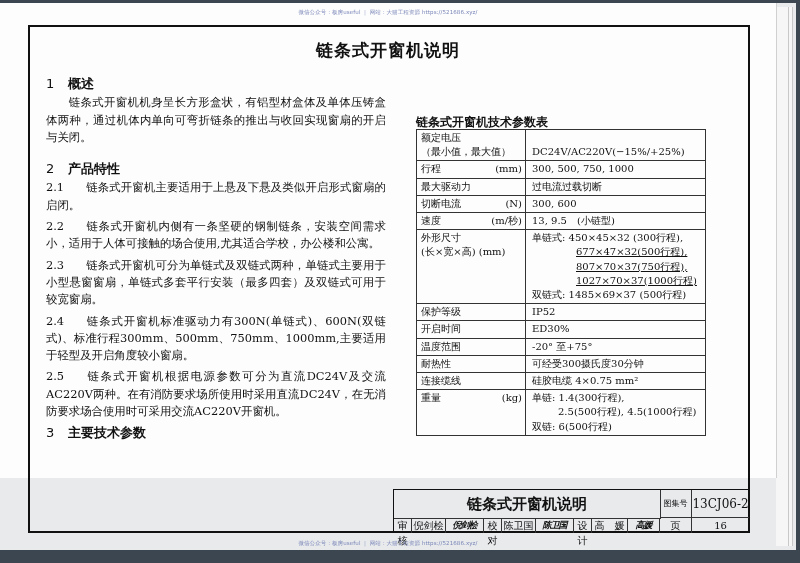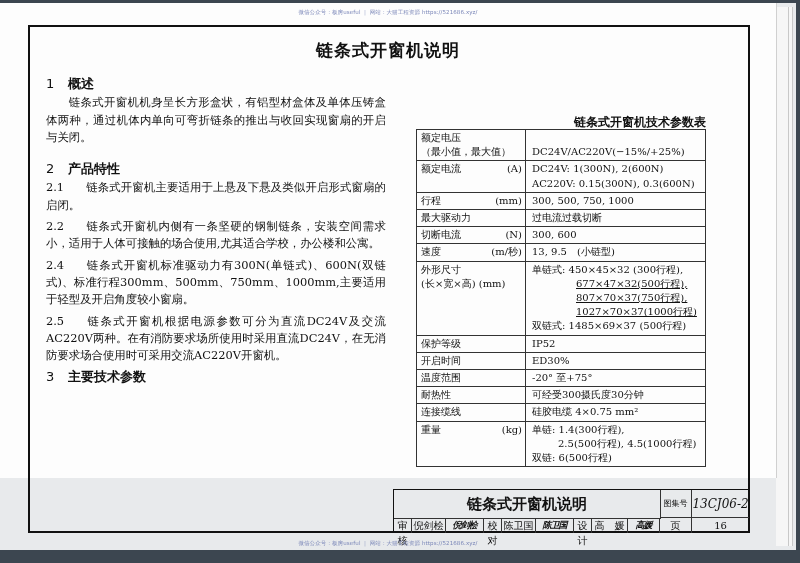--- a/index.html
+++ b/index.html
@@ -42,21 +42,21 @@
   .sec-head {
     font-family: "DejaVu Sans", sans-serif; font-weight: bold; font-size: 13px;
     margin-top: 10px;
   }
   .sec-head .num { display: inline-block; width: 22px; font-weight: normal; }
   .para { text-indent: 0; margin: 2px 0 4px 0; text-align: justify; }
   .para.indent { text-indent: 2em; }
   .para .pn { display: inline-block; width: 40px; }
 
   .table-title {
-    position: absolute; left: 416px; width: 290px; top: 111px; text-align: right;
+    position: absolute; left: 416px; width: 290px; top: 111px; text-align: left;
     font-family: "DejaVu Sans", sans-serif; font-weight: bold; font-size: 12px;
   }
   table.spec {
     position: absolute; left: 416px; top: 126px; width: 290px;
     border-collapse: collapse; font-size: 10px; line-height: 14.2px;
     border: 1.5px solid #111;
   }
   table.spec td { border: 1px solid #333; padding: 1px 4px; vertical-align: top; }
   table.spec td.k { width: 100px; position: relative; }
   table.spec td.k .unit { position: absolute; right: 3px; top: 1px; }
@@ -70,21 +70,21 @@
     font-size: 9px;
   }
   .tb-main {
     position: absolute; left: 0; top: 0; width: 266px; height: 28px;
     border-right: 1px solid #333; border-bottom: 1px solid #333;
     text-align: center; line-height: 28px;
     font-family: "DejaVu Sans", sans-serif; font-weight: bold; font-size: 15px;
   }
   .tb-cell { position: absolute; border-right: 1px solid #333; box-sizing: border-box; text-align: center; }
   .tb-lbl-atlas { left: 266px; top: 0; width: 32px; height: 28px; line-height: 28px; border-bottom: 1px solid #333; font-size: 8px; text-align: center; }
-  .tb-val-atlas { left: 298px; top: 0; width: 57px; height: 28px; line-height: 28px; border-bottom: 1px solid #333; border-right: none; font-size: 12px; font-style: italic; }
+  .tb-val-atlas { left: 298px; top: 0; width: 57px; height: 28px; line-height: 28px; border-bottom: 1px solid #333; border-right: none; font-size: 12px; }
   .tb-row2 { top: 28px; height: 15px; line-height: 15px; font-size: 10px; }
   .sig { font-family: "DejaVu Serif", serif; font-style: italic; font-weight: bold; font-size: 9px; letter-spacing: -1px; }
 </style>
 </head>
 <body>
 
 <div class="page-stack">
   <div class="edge" style="left:778px;width:14px;"></div>
   <div class="edge" style="left:776px;width:12px;"></div>
 </div>
@@ -100,38 +100,35 @@
     <div class="sec-head" style="margin-top:0">
       <span class="num">1</span><span>概述</span>
     </div>
     <div class="para indent">链条式开窗机机身呈长方形盒状，有铝型材盒体及单体压铸盒体两种，通过机体内单向可弯折链条的推出与收回实现窗扇的开启与关闭。</div>
 
     <div class="sec-head" style="margin-top:14px">
       <span class="num">2</span><span>产品特性</span>
     </div>
     <div class="para"><span class="pn">2.1</span><span>链条式开窗机主要适用于上悬及下悬及类似开启形式窗扇的启闭。</span></div>
     <div class="para"><span class="pn">2.2</span><span>链条式开窗机内侧有一条坚硬的钢制链条，安装空间需求小，适用于人体可接触的场合使用,尤其适合学校，办公楼和公寓。</span></div>
+    <div class="para"><span class="pn">2.3</span><span>链条式开窗机可分为单链式及双链式两种，单链式主要用于小型悬窗窗扇，单链式多套平行安装（最多四套）及双链式可用于较宽窗扇。</span></div>
     <div class="para"><span class="pn">2.4</span><span>链条式开窗机标准驱动力有300N(单链式)、600N(双链式)、标准行程300mm、500mm、750mm、1000mm,主要适用于轻型及开启角度较小窗扇。</span></div>
     <div class="para"><span class="pn">2.5</span><span>链条式开窗机根据电源参数可分为直流DC24V及交流AC220V两种。在有消防要求场所使用时采用直流DC24V，在无消防要求场合使用时可采用交流AC220V开窗机。</span></div>
 
     <div class="sec-head" style="margin-top:0">
       <span class="num">3</span><span>主要技术参数</span>
     </div>
   </div>
 
   <div class="table-title">链条式开窗机技术参数表</div>
   <table class="spec">
     <tbody>
         <tr>
       <td class="k"><span>额定电压</span><br><span>（最小值，最大值）</span></td>
       <td class="v"><br><span>DC24V/AC220V(−15%/+25%)</span></td>
-    </tr>
-    <tr>
-      <td class="k"><span>额定电流</span><span class="unit">(A)</span></td>
-      <td class="v"><span>DC24V: 1(300N), 2(600N)</span><br><span>AC220V: 0.15(300N), 0.3(600N)</span></td>
     </tr>
     <tr>
       <td class="k"><span>行程</span><span class="unit">(mm)</span></td>
       <td class="v">300, 500, 750, 1000</td>
     </tr>
     <tr>
       <td class="k">最大驱动力</td>
       <td class="v">过电流过载切断</td>
     </tr>
     <tr>

